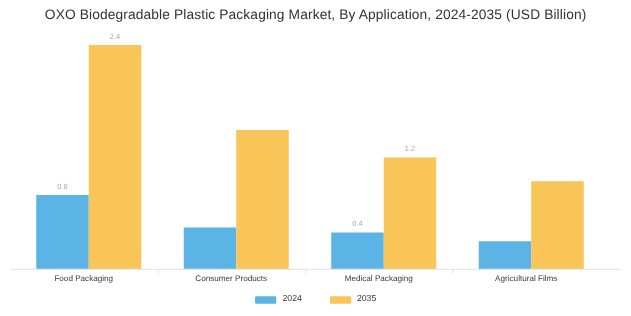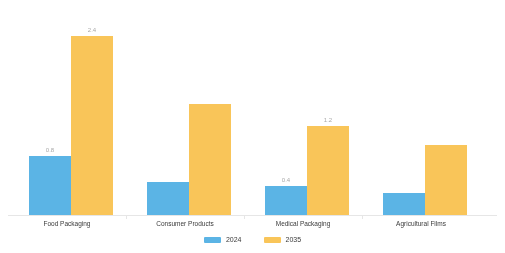--- a/index.html
+++ b/index.html
@@ -121,20 +121,21 @@
   .legend-label {
     font-size: 7px;
     color: #3a3a3a;
   }
 </style>
 </head>
 <body>
 
 <div id="chart-root">
 
+  <div id="chart-title">OXO Biodegradable Plastic Packaging Market, By Application, 2024-2035 (USD Billion)</div>
 
   <div id="plot-area">
       <div class="group" style="left: 8px;">
         <div class="bars-wrap">
           <div class="bar series-0" title="2024 — Food Packaging: 0.8" style="height: 60px; background: rgb(91, 180, 229);"></div>
           <div class="bar-label series-0" style="bottom: 62px;">0.8</div>
           <div class="bar series-1" title="2035 — Food Packaging: 2.4" style="height: 180px; background: rgb(249, 197, 89);"></div>
           <div class="bar-label series-1" style="bottom: 182px;">2.4</div>
         </div>
       </div>

